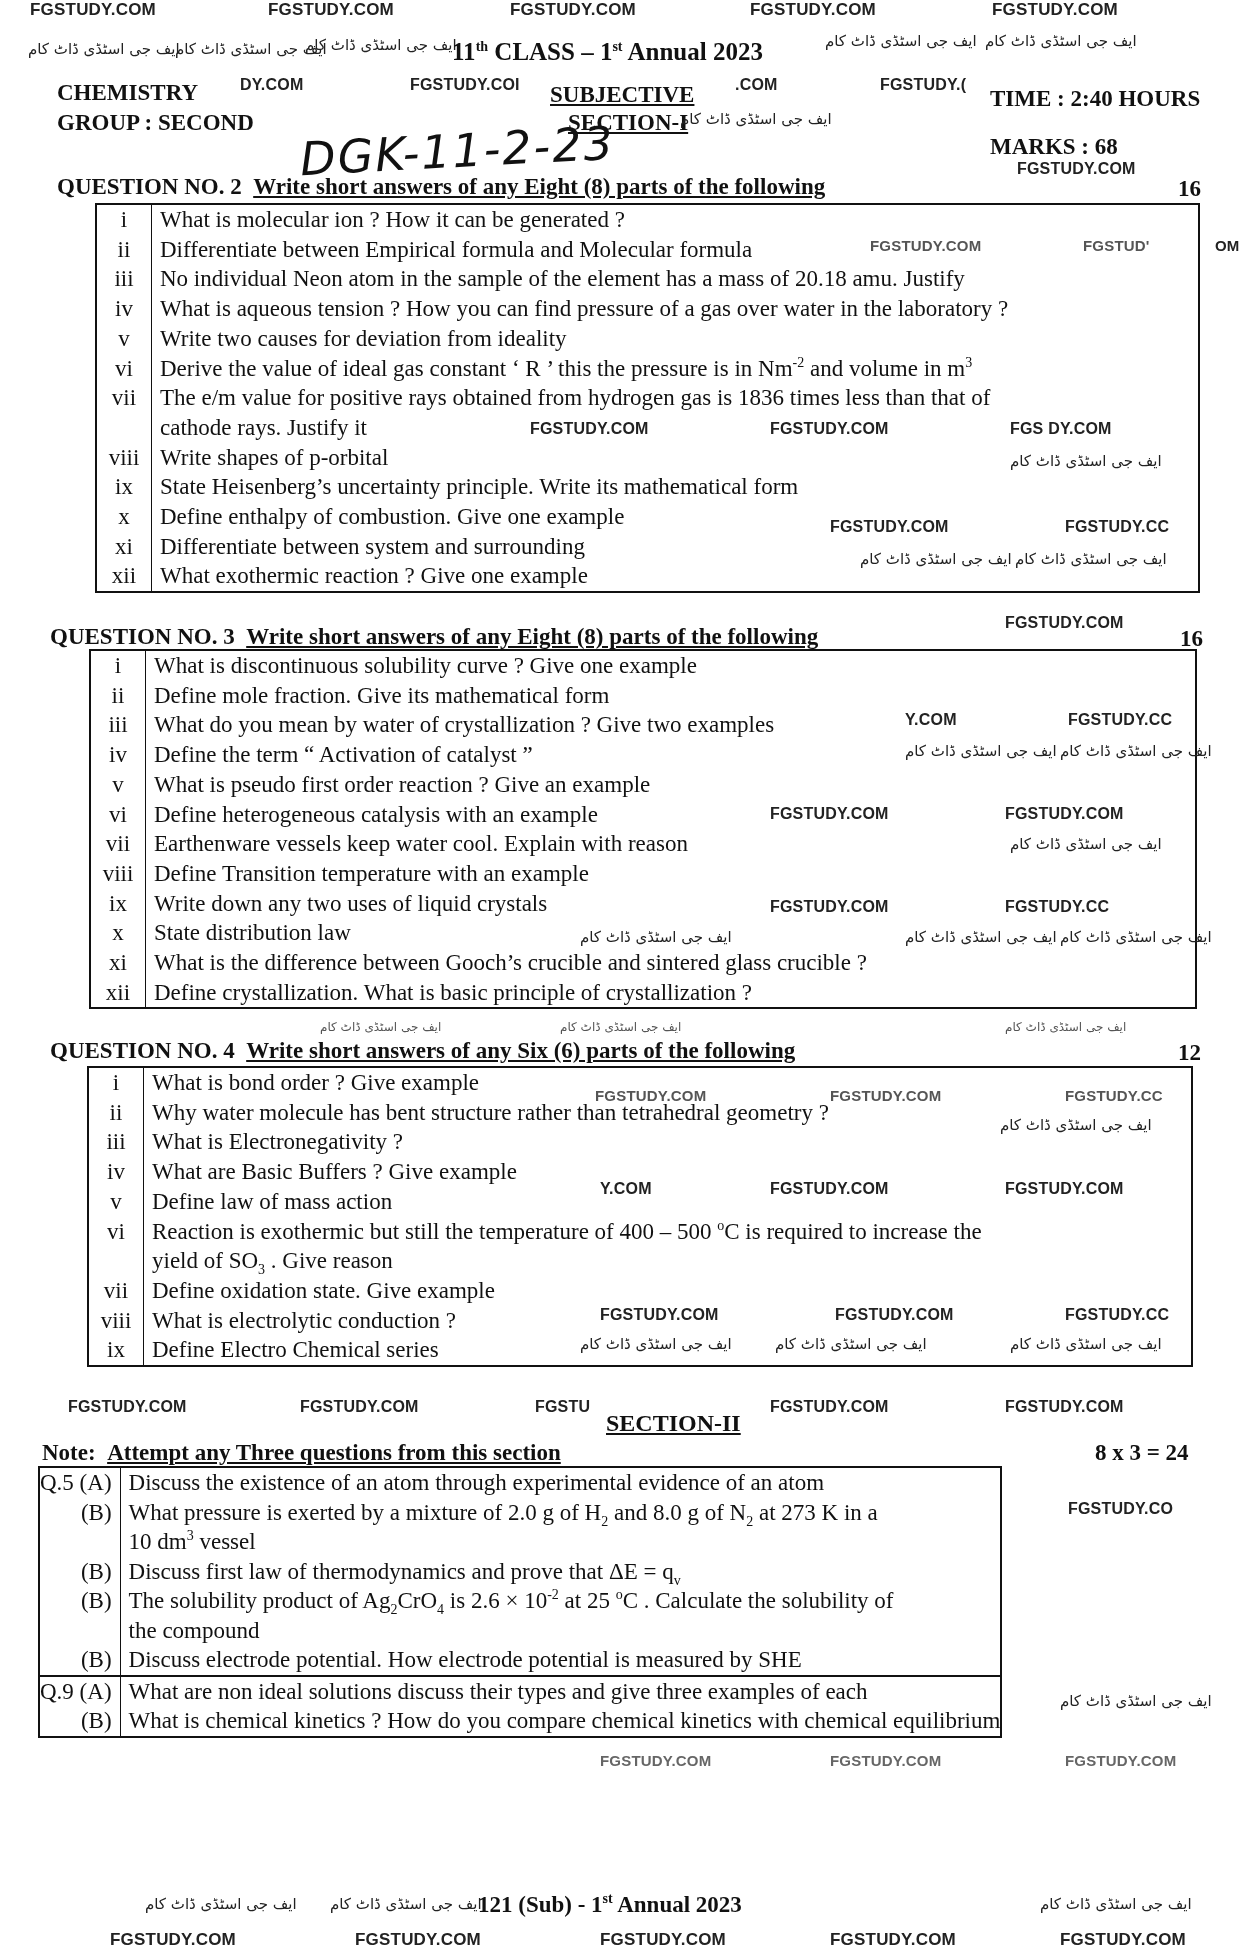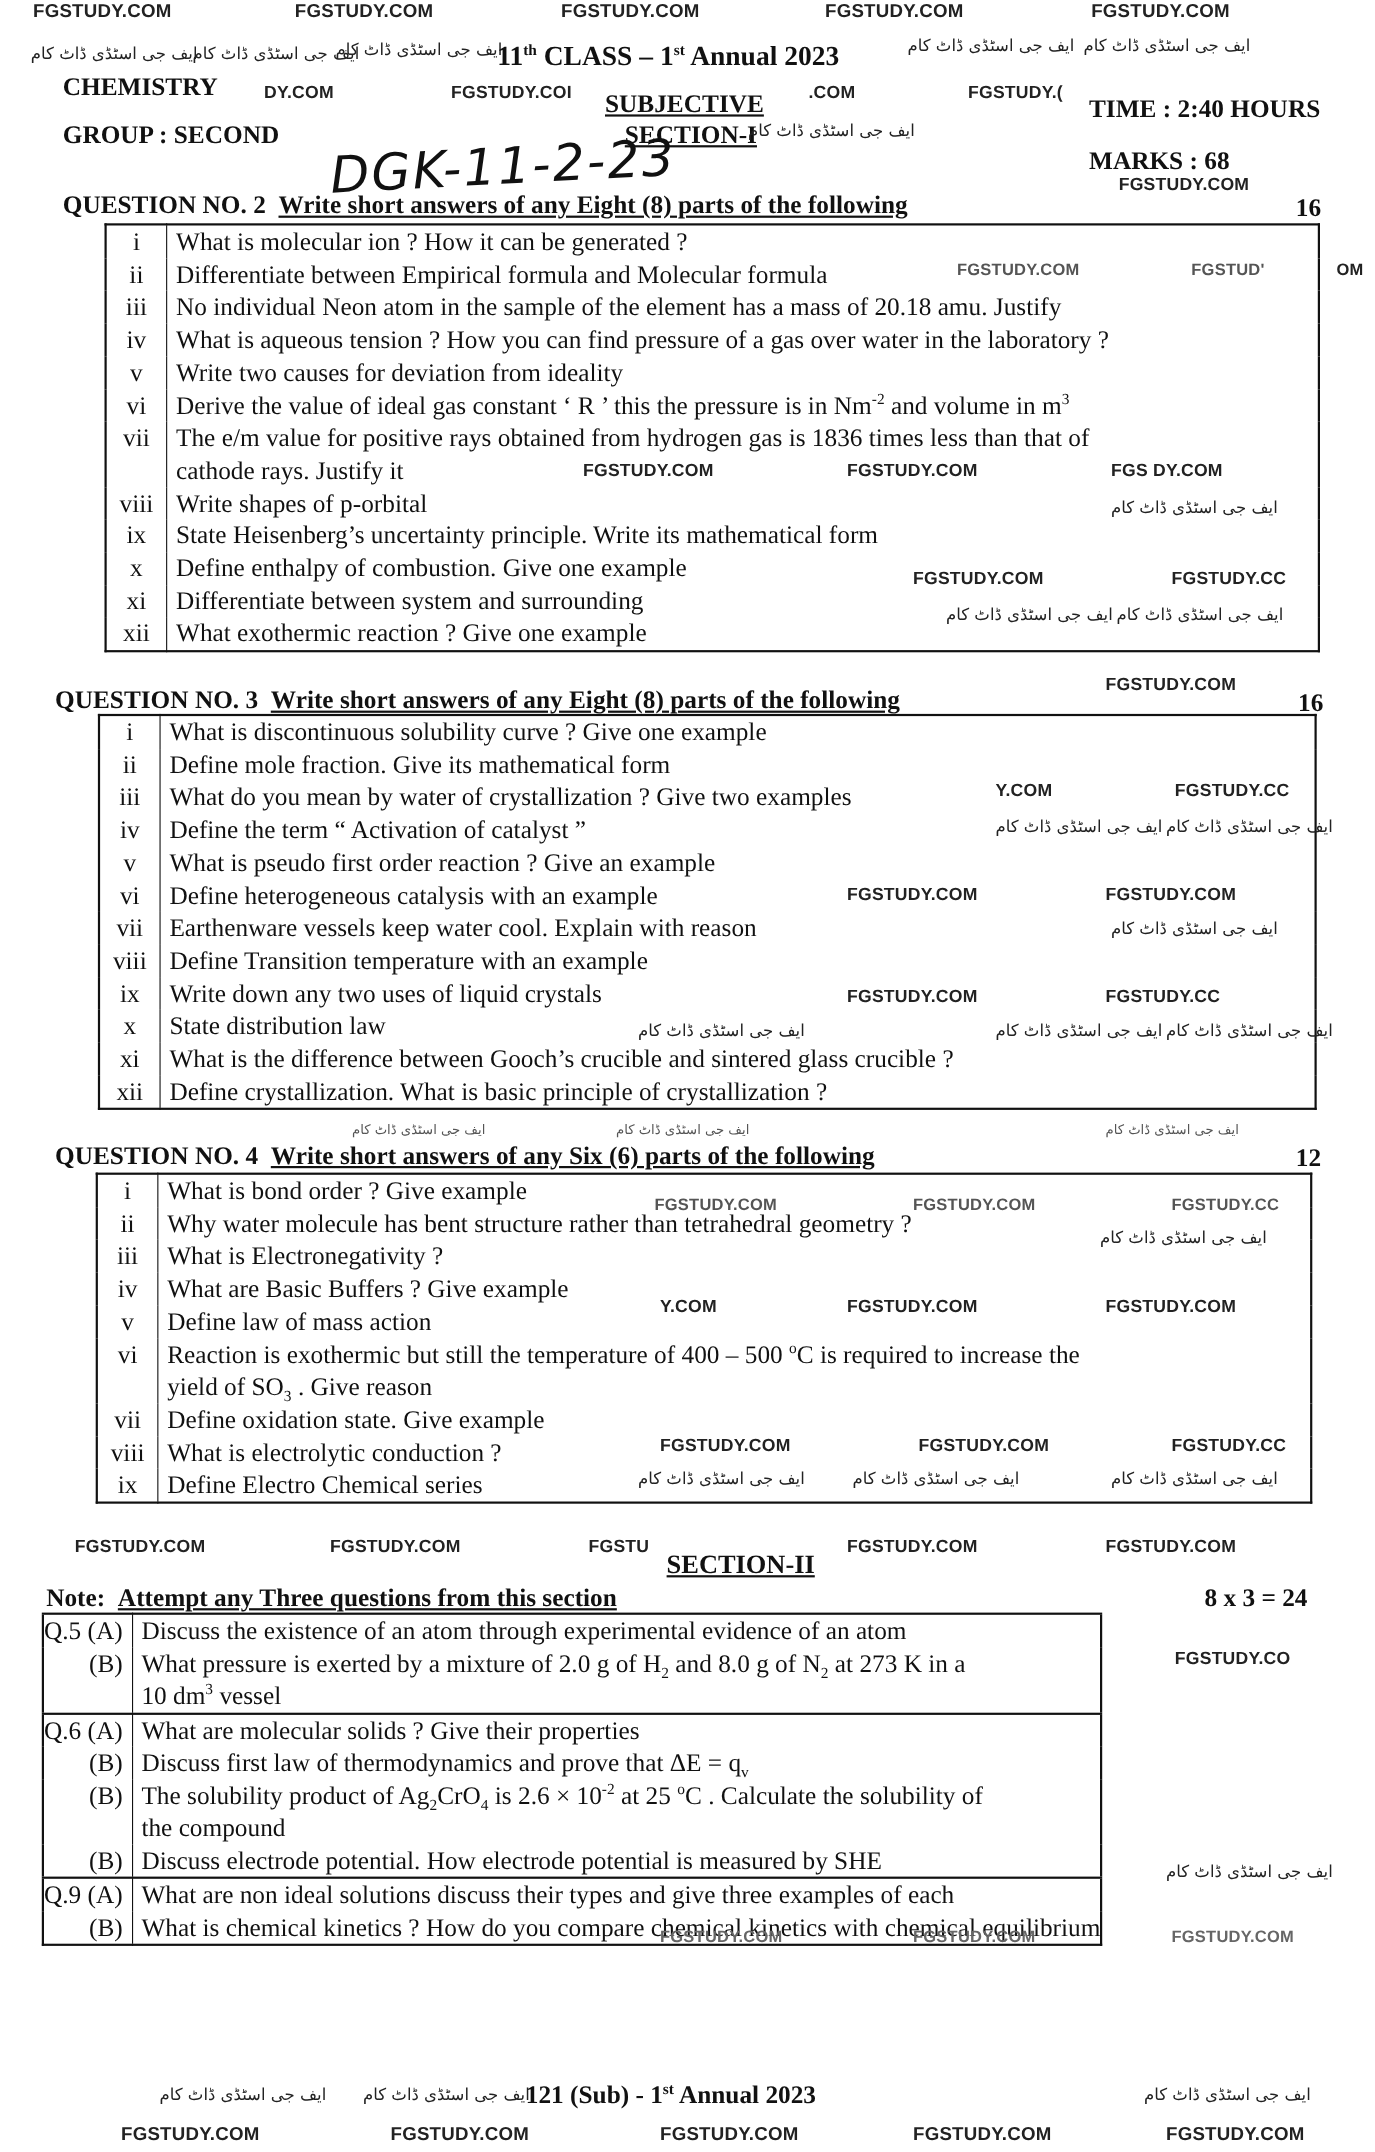--- a/index.html
+++ b/index.html
@@ -41,21 +41,21 @@
 <div class="urdu" style="left:28px;top:40px;">ایف جی اسٹڈی ڈاٹ کام</div>
 <div class="urdu" style="left:175px;top:40px;">ایف جی اسٹڈی ڈاٹ کام</div>
 <div class="urdu" style="left:305px;top:36px;">ایف جی اسٹڈی ڈاٹ کام</div>
 <div class="urdu" style="left:825px;top:32px;">ایف جی اسٹڈی ڈاٹ کام</div>
 <div class="urdu" style="left:985px;top:32px;">ایف جی اسٹڈی ڈاٹ کام</div>
 
 <div class="abs title" style="left:452px;top:38px;">
   <span>11</span><sup>th</sup><span> CLASS – 1</span><sup>st</sup><span> Annual 2023</span>
 </div>
 
-<div class="abs hdr-left" style="left:57px;top:66px;">CHEMISTRY</div>
+<div class="abs hdr-left" style="left:57px;top:80px;">CHEMISTRY</div>
 <div class="abs hdr-left" style="left:57px;top:110px;">GROUP : SECOND</div>
 <div class="wm" style="left:240px;top:76px;font-size:16px;">DY.COM</div>
 <div class="wm" style="left:410px;top:76px;font-size:16px;">FGSTUDY.COI</div>
 <div class="abs hdr-mid" style="left:550px;top:82px;">SUBJECTIVE</div>
 <div class="abs hdr-mid" style="left:568px;top:110px;">SECTION-I</div>
 <div class="wm" style="left:735px;top:76px;font-size:16px;">.COM</div>
 <div class="wm" style="left:880px;top:76px;font-size:16px;">FGSTUDY.(</div>
 <div class="urdu" style="left:680px;top:110px;">ایف جی اسٹڈی ڈاٹ کام</div>
 <div class="abs hdr-right" style="left:990px;top:86px;">TIME : 2:40 HOURS</div>
 <div class="abs hdr-right" style="left:990px;top:114px;margin-top:20px;">MARKS : 68</div>
@@ -285,24 +285,20 @@
   <tbody>
       <tr class="grp">
         <td class="lab">Q.5 (A)</td>
         <td>Discuss the existence of an atom through experimental evidence of an atom</td>
       </tr>
   <tr>
         <td class="lab">(B)</td>
         <td><span>What pressure is exerted by a mixture of 2.0 g of H</span><sub>2</sub><span> and 8.0 g of N</span><sub>2</sub><span> at 273 K  in a</span><br><span> 10 dm</span><sup>3</sup><span> vessel</span></td>
       </tr>
 
-  <tr class="grp">
-        <td class="lab">Q.6 (A)</td>
-        <td>What are molecular solids ? Give their properties</td>
-      </tr>
   <tr>
         <td class="lab">(B)</td>
         <td><span>Discuss first law of thermodynamics and prove that   ΔE = q</span><sub>v</sub></td>
       </tr>
 
   <tr>
         <td class="lab">(B)</td>
         <td><span>The solubility product of  Ag</span><sub>2</sub><span>CrO</span><sub>4</sub><span>  is  2.6 × 10</span><sup>-2</sup><span> at 25 </span><sup>o</sup><span>C . Calculate the solubility of</span><br><span>the compound</span></td>
       </tr>
 

